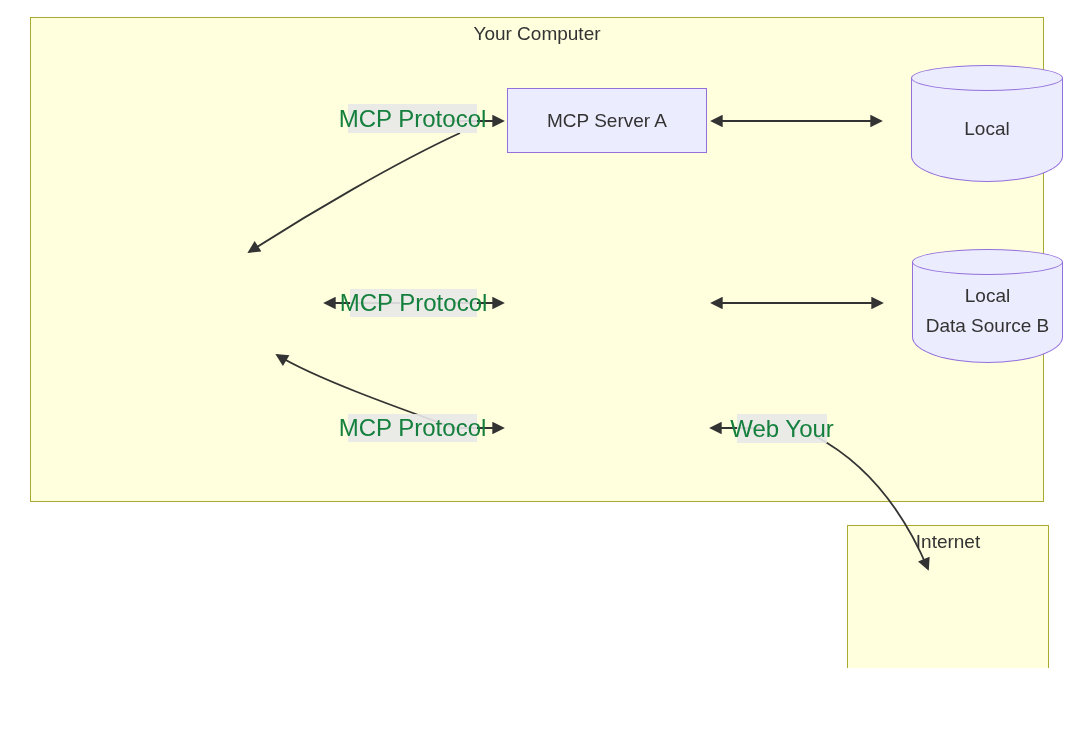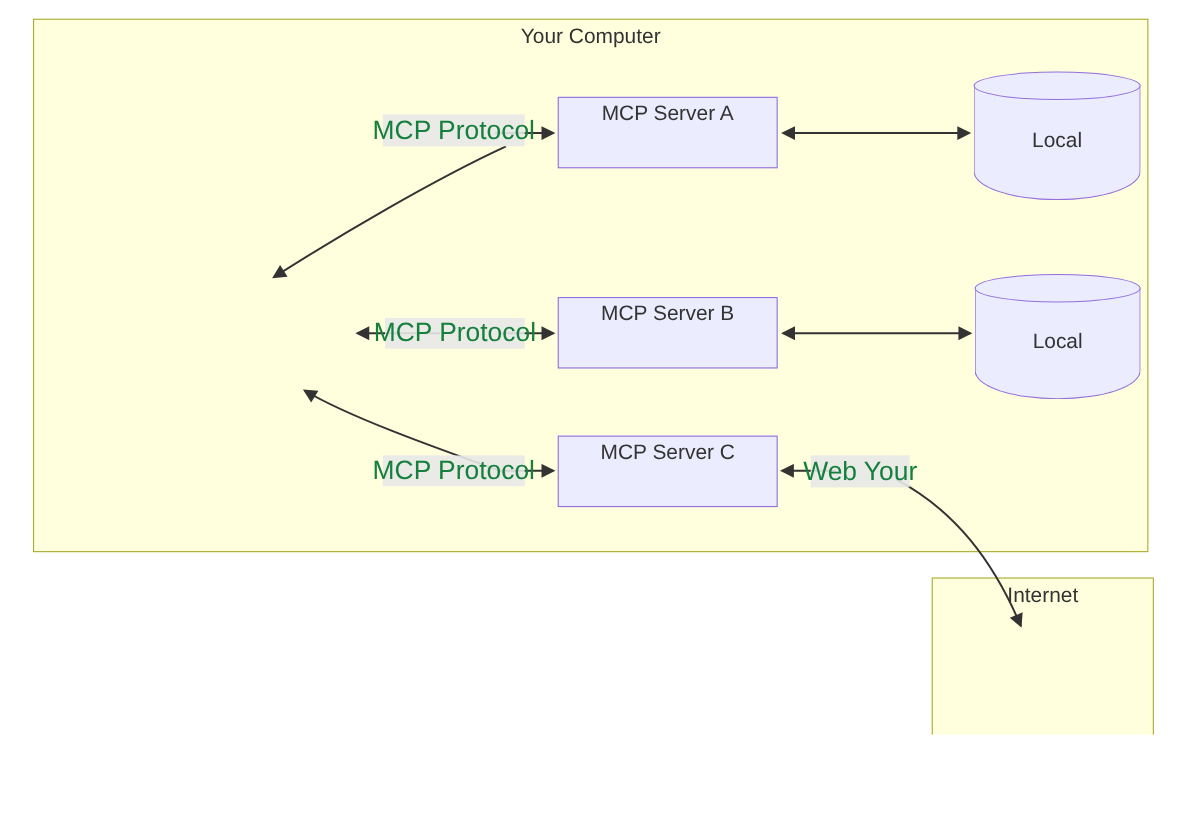--- a/index.html
+++ b/index.html
@@ -32,35 +32,36 @@
   #cluster-internet      { left: 847px; top: 525px; width: 202px; height: 200px; }
 
   .edges { position: absolute; left: 0; top: 0; width: 1080px; height: 744px; pointer-events: none; }
 
   .node {
     position: absolute;
     box-sizing: border-box;
     display: flex;
     flex-direction: column;
     align-items: center;
+    justify-content: center;
     font-size: 19px;
     line-height: 30px;
     text-align: center;
     color: #333333;
   }
   .node.rect {
     background: #ececff;
     border: 1.3px solid #9370db;
   }
   #node-mcp-host      { left: 58px;  top: 255px; width: 262px; height: 95px; }
   #node-mcp-server-a  { left: 507px; top: 88px;  width: 200px; height: 65px; }
   #node-mcp-server-b  { left: 507px; top: 270px; width: 200px; height: 65px; }
   #node-mcp-server-c  { left: 507px; top: 396px; width: 200px; height: 65px; }
 
-  .cylinder { position: absolute; }
+  .cylinder { position: absolute; margin-left: 26px; }
   #node-local-data-source-a { left: 885px; top: 65px;  width: 152px; height: 117px; }
   #node-local-data-source-b { left: 886px; top: 249px; width: 151px; height: 114px; }
   #node-remote-service-c    { left: 906px; top: 573px; width: 106px; height: 108px; }
   .cyl-body {
     position: absolute; left: 0; right: 0; bottom: 0;
     background: #ececff;
     border: 1.3px solid #9370db;
     border-top: none;
     box-sizing: border-box;
   }
@@ -128,39 +129,34 @@
       <path d="M 460 430 C 390 405, 315 378, 277 355" marker-end="url(#arrow)"></path>
       <path d="M 455 428 L 503 428" marker-end="url(#arrow)"></path>
       <path d="M 760 428 L 711 428" marker-end="url(#arrow)"></path>
       <path d="M 815 436 C 868 464, 903 510, 928 569" marker-end="url(#arrow)"></path>
     </g>
   </svg>
 
   <div class="node rect" id="node-mcp-server-a">
     <div>MCP Server A</div>
   </div>
-  <div class="node rect" id="node-mcp-server-b">
-    <div>MCP Server B</div>
-  </div>
-  <div class="node rect" id="node-mcp-server-c">
-    <div>MCP Server C</div>
-  </div>
 
   <div class="cylinder cyl-lg" id="node-local-data-source-a">
     <div class="cyl-body"></div>
     <div class="cyl-top"></div>
     <div class="cyl-text">
       <div>Local</div>
     </div>
   </div>
   <div class="cylinder cyl-lg" id="node-local-data-source-b">
     <div class="cyl-body"></div>
     <div class="cyl-top"></div>
     <div class="cyl-text">
       <div>Local</div>
+      <div>Data Source B</div>
     </div>
   </div>
 
   <div class="edge-label" id="edge-label-mcp-protocol-a">MCP Protocol</div>
   <div class="edge-label" id="edge-label-mcp-protocol-b">MCP Protocol</div>
   <div class="edge-label" id="edge-label-mcp-protocol-c">MCP Protocol</div>
   <div class="edge-label" id="edge-label-web-apis">Web Your</div>
 
 </div>
 

